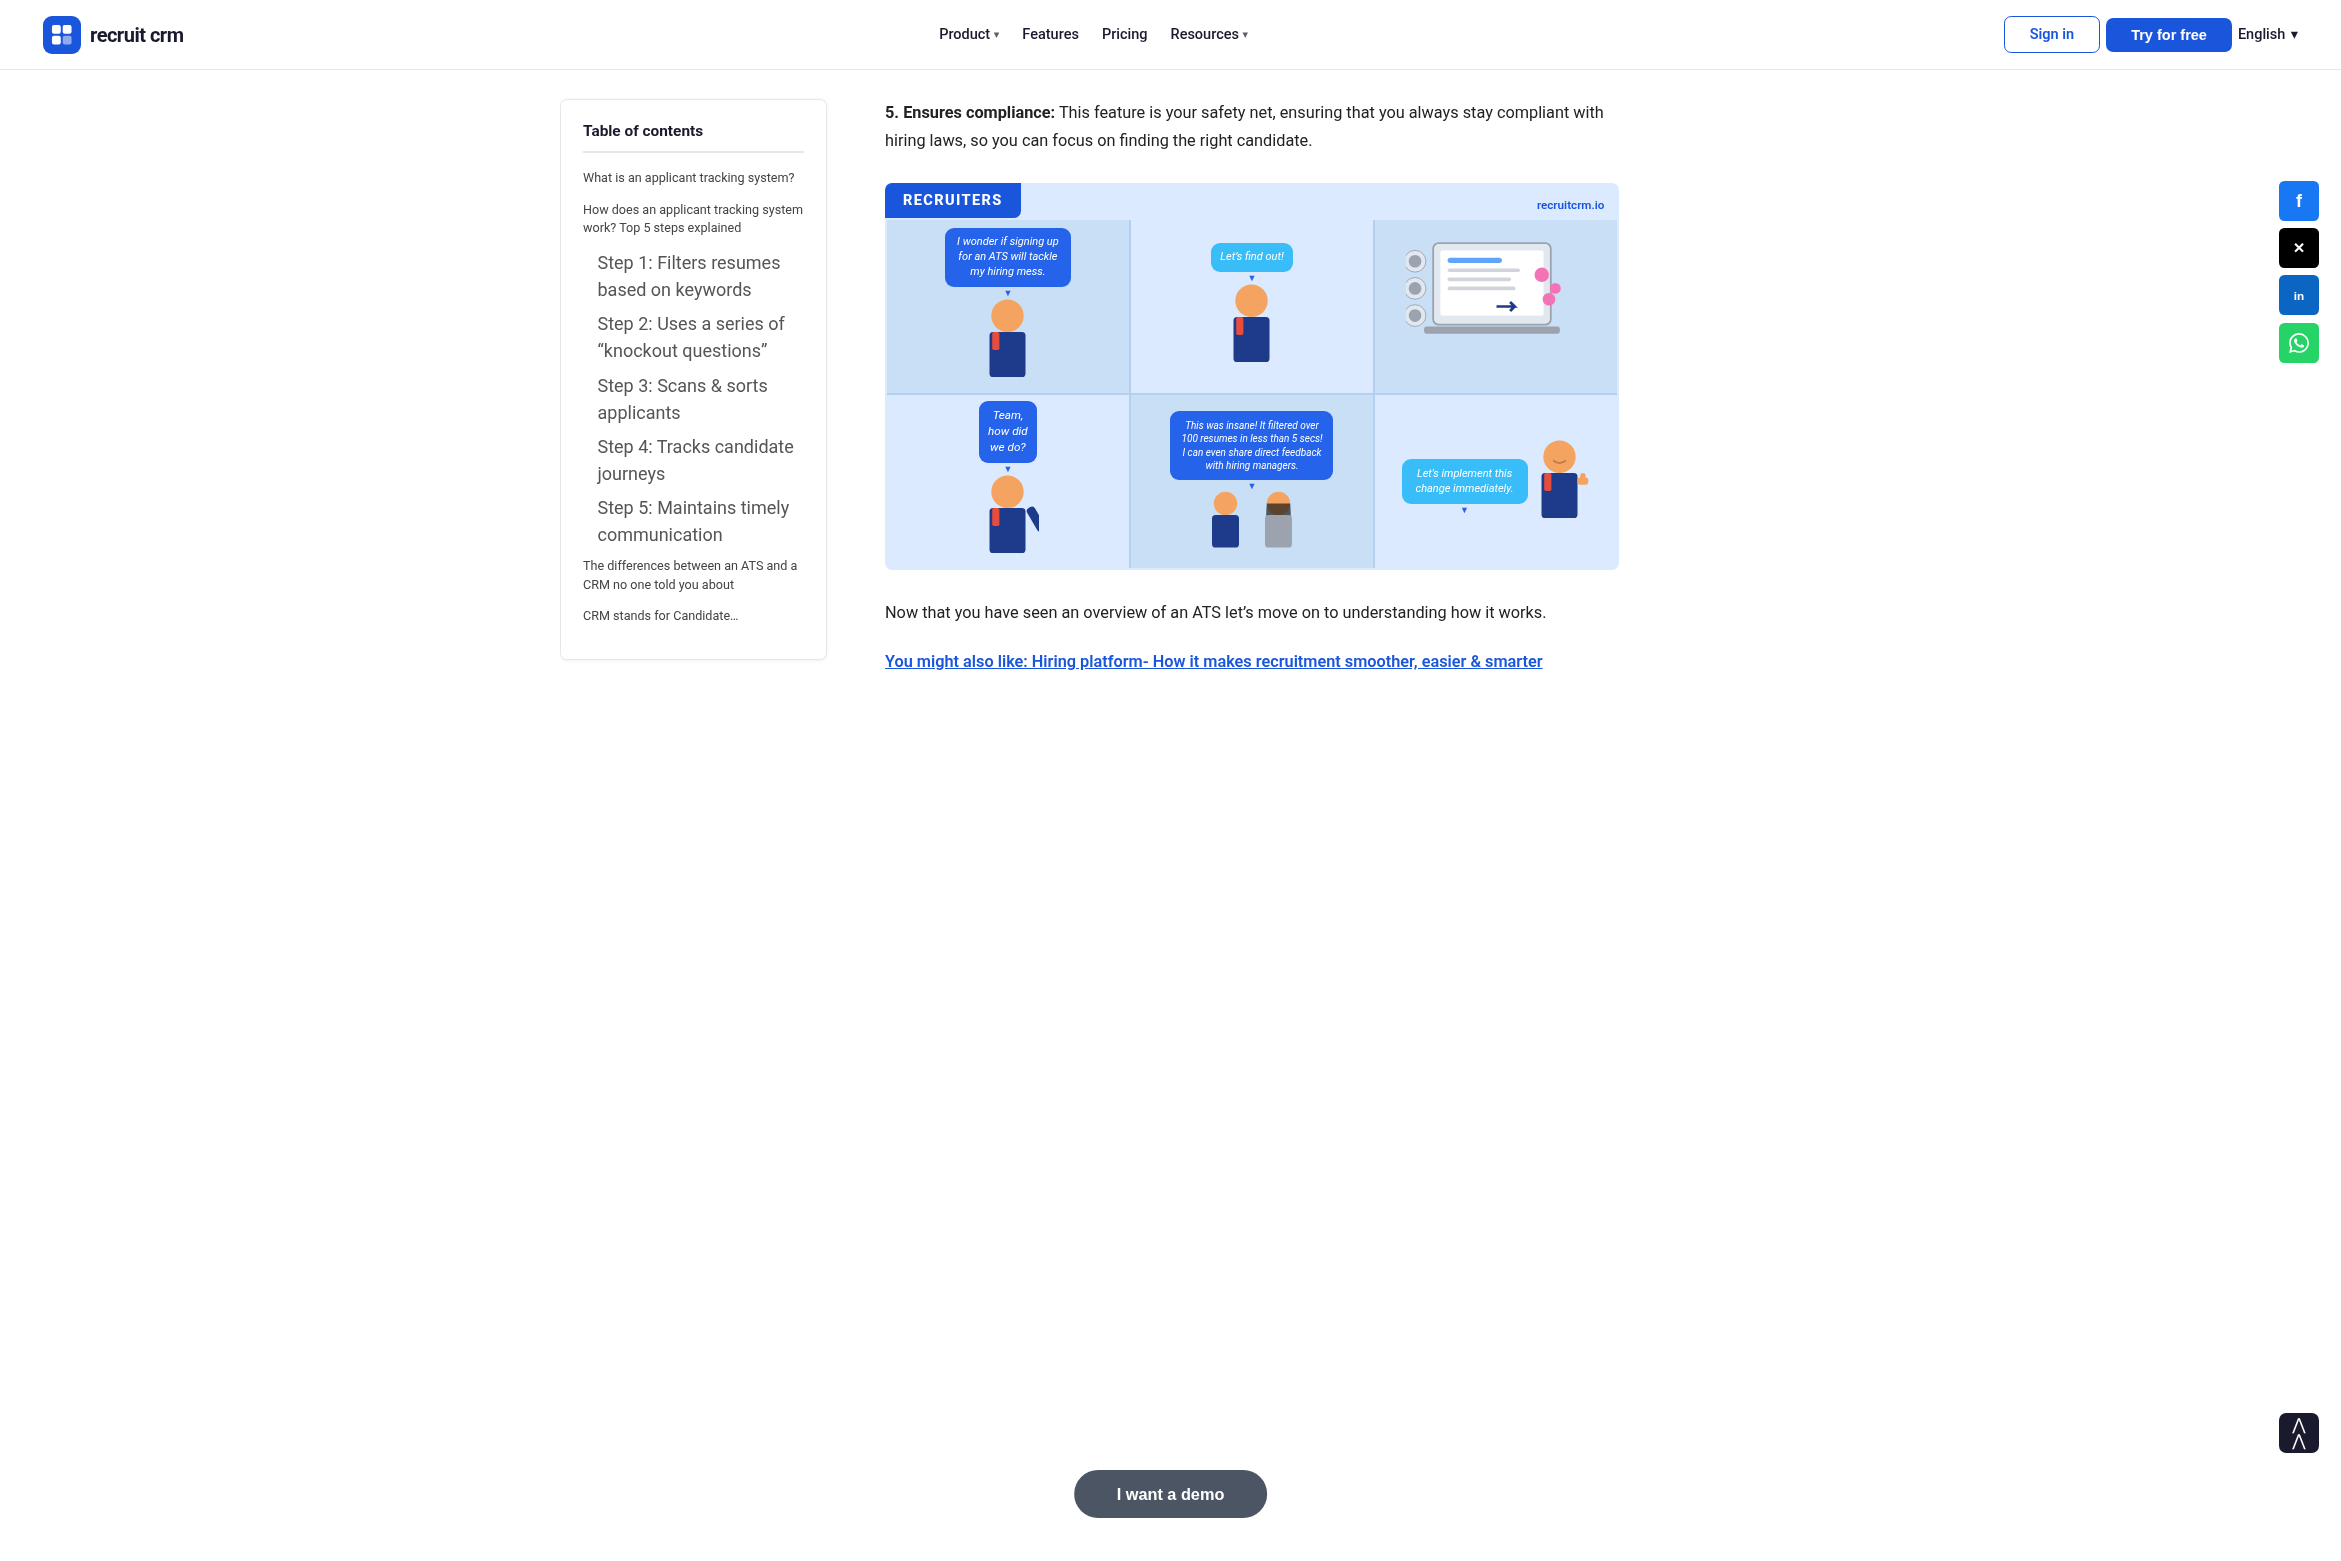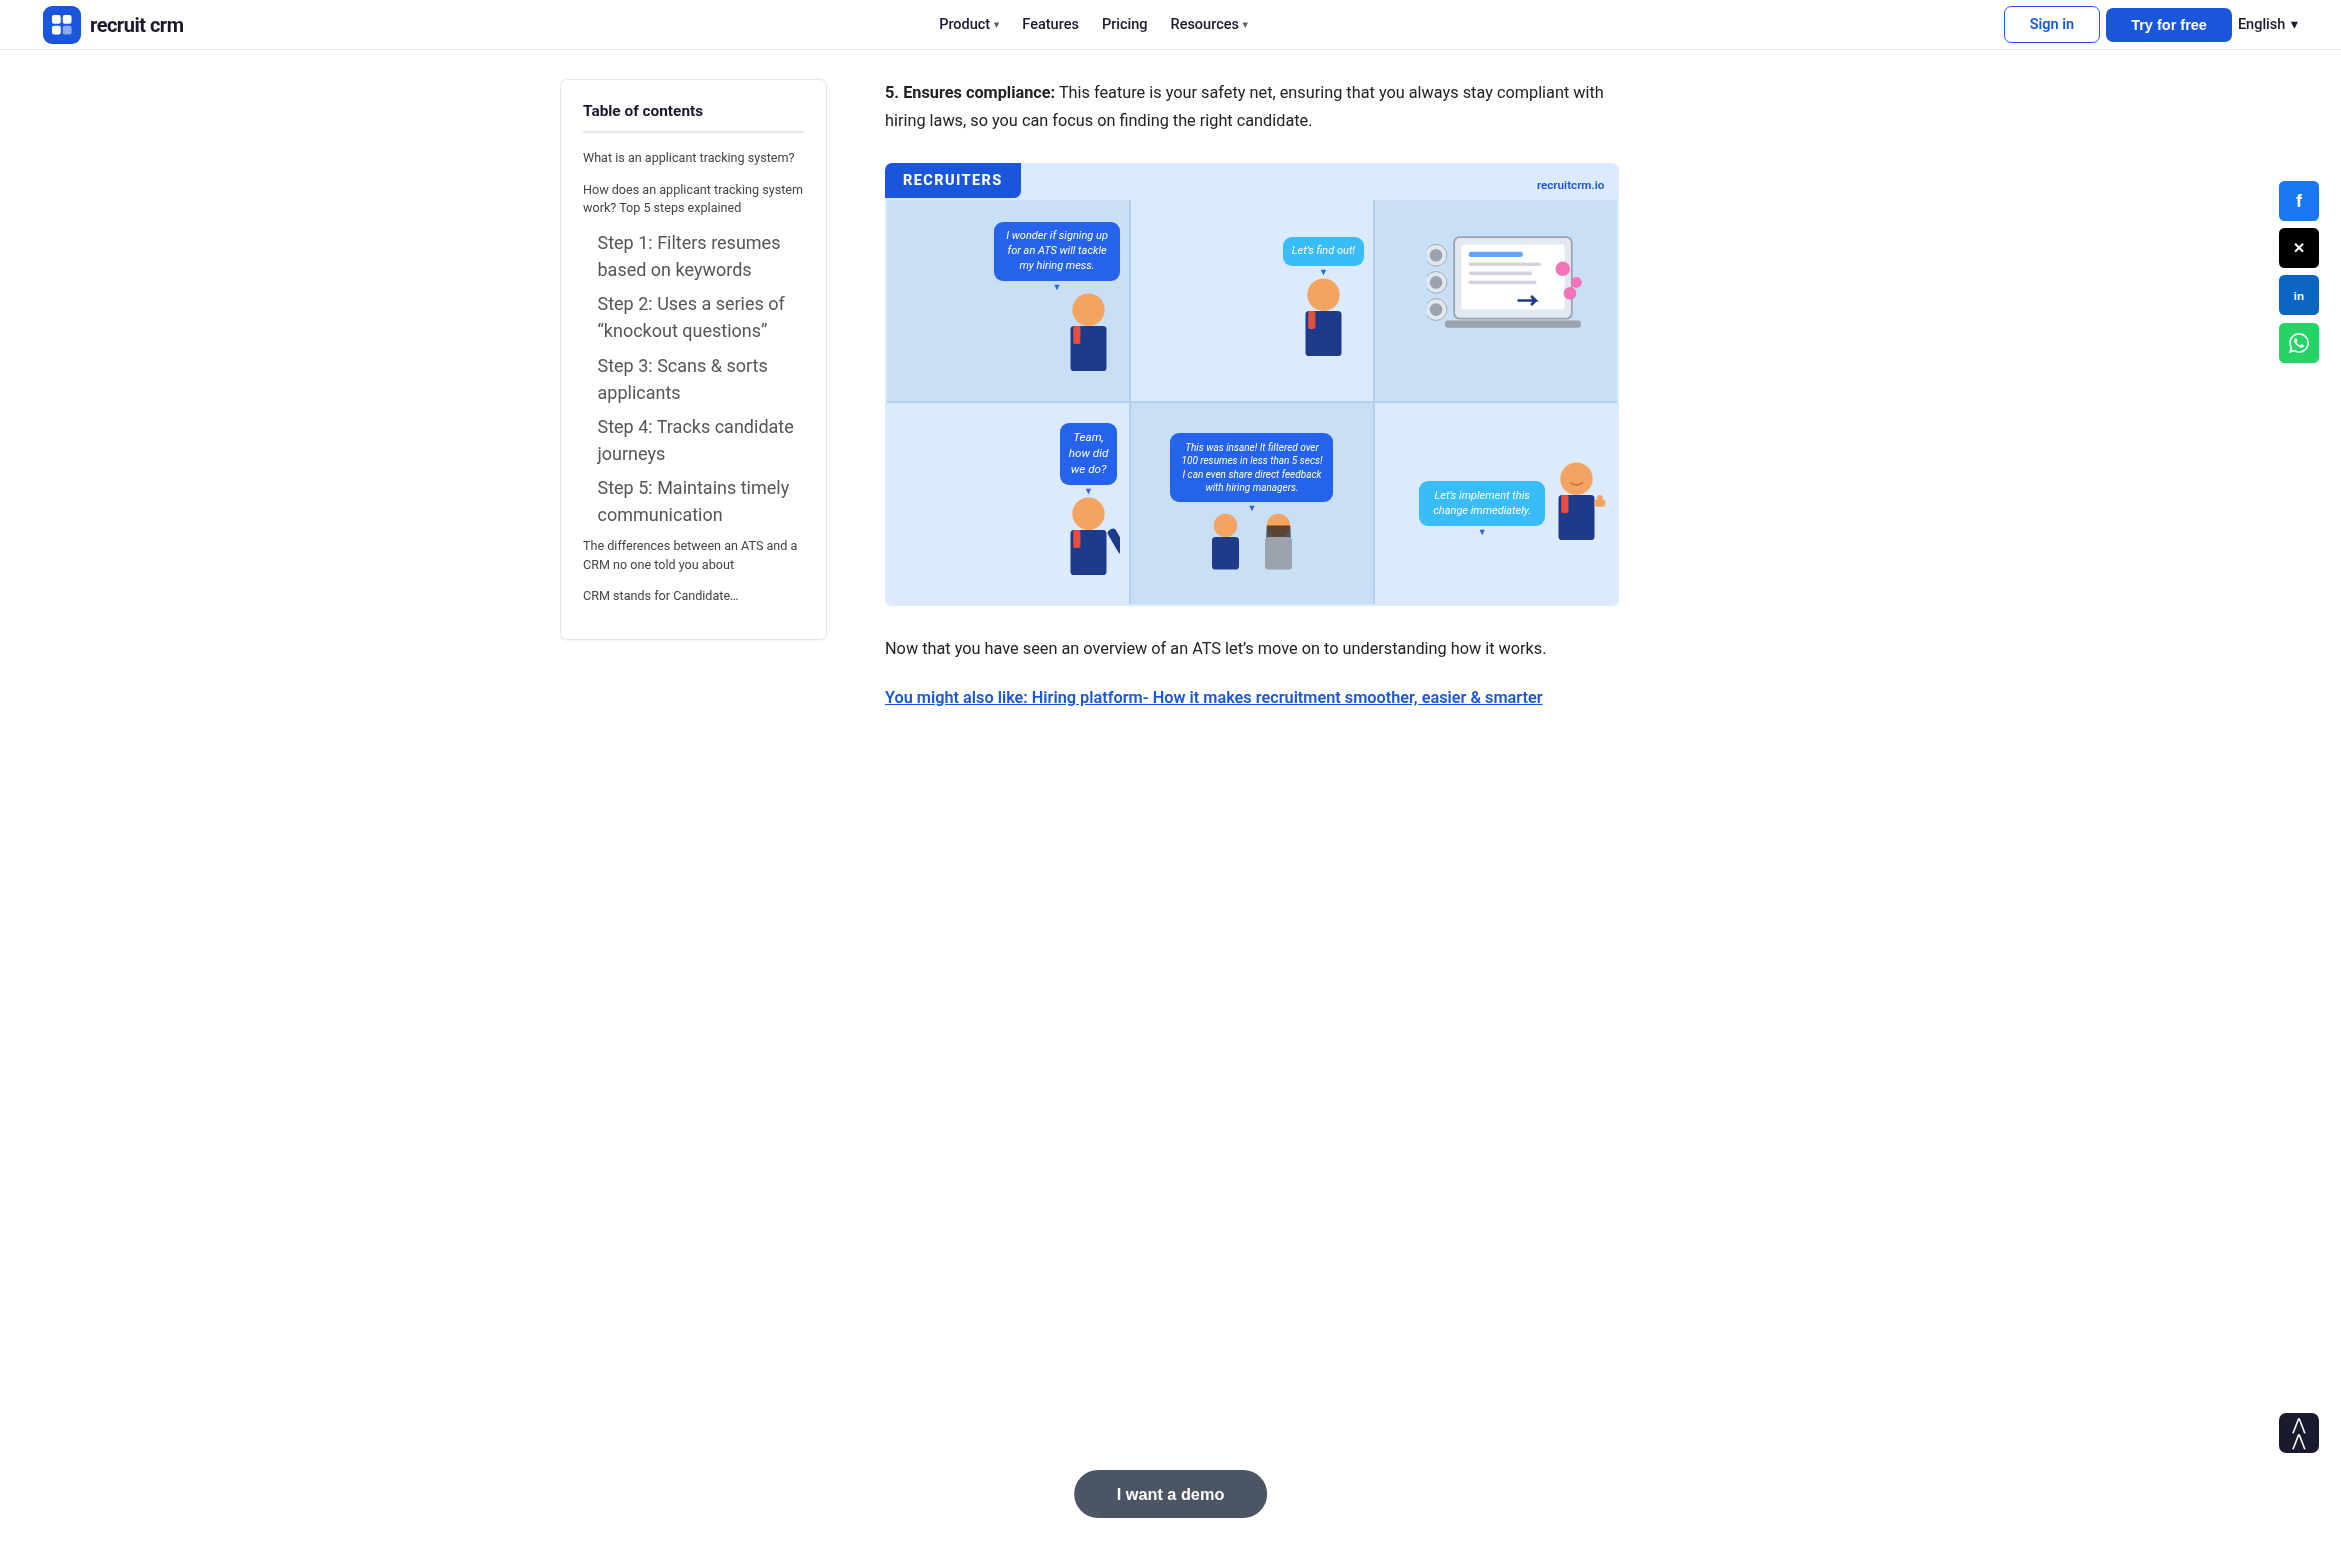--- a/index.html
+++ b/index.html
@@ -1,21 +1,21 @@
 <!DOCTYPE html>
 <html style="font-size:14.5px"><head>
   <meta charset="utf-8">
   <style>
     * { box-sizing: border-box; margin: 0; padding: 0; }
     body { font-family: -apple-system, BlinkMacSystemFont, 'Segoe UI', Roboto, sans-serif; background: #fff; color: #222; }
 
     
     .navbar {
       display: flex; align-items: center; justify-content: space-between;
-      padding: 0 43px; height: 50px; border-bottom: 0.9px solid #e5e7eb;
+      padding: 0 43px; height: 70px; border-bottom: 0.9px solid #e5e7eb;
       position: sticky; top: 0; background: #fff; z-index: 100;
     }
     .nav-logo { display: flex; align-items: center; gap: 9px; text-decoration: none; }
     .nav-logo-icon {
       width: 38px; height: 38px; background: #1a56db; border-radius: 9px;
       display: flex; align-items: center; justify-content: center;
     }
     .nav-logo-icon svg { width: 23.5px; height: 23.5px; fill: #fff; }
     .nav-logo-text { font-size: 20px; font-weight: 700; color: #1a1a2e; letter-spacing: -0.5px; }
     .nav-links { display: flex; align-items: center; gap: 23px; }
@@ -111,22 +111,22 @@
     }
 
     
     .demo-btn {
       position: fixed; bottom: 43px; left: 50%; transform: translateX(-50%);
       background: #4b5563; color: #fff; font-size: 16.3px; font-weight: 600;
       padding: 14.5px 43px; border-radius: 45px; cursor: pointer; border: none;
       z-index: 50; white-space: nowrap;
     }
     .recr-cell {
-      background: #dbeafe; padding: 19px 9px; min-height: 154px;
-      display: flex; flex-direction: column; align-items: flex-end;
+      background: #dbeafe; padding: 5px 9px; min-height: 154px;
+      display: flex; flex-direction: column; align-items: center;
       justify-content: center; gap: 7.2px; position: relative;
     }
     .bubble {
       background: #2563eb; color: #fff; border-radius: 9px; padding: 7.2px 9px;
       font-size: 11px; font-style: italic; line-height: 1.35; text-align: center;
       max-width: 126px; position: relative;
     }
     .bubble::after {
       content: '▼'; position: absolute; bottom: -12.6px; left: 50%;
       transform: translateX(-50%); font-size: 9px; color: #2563eb;

